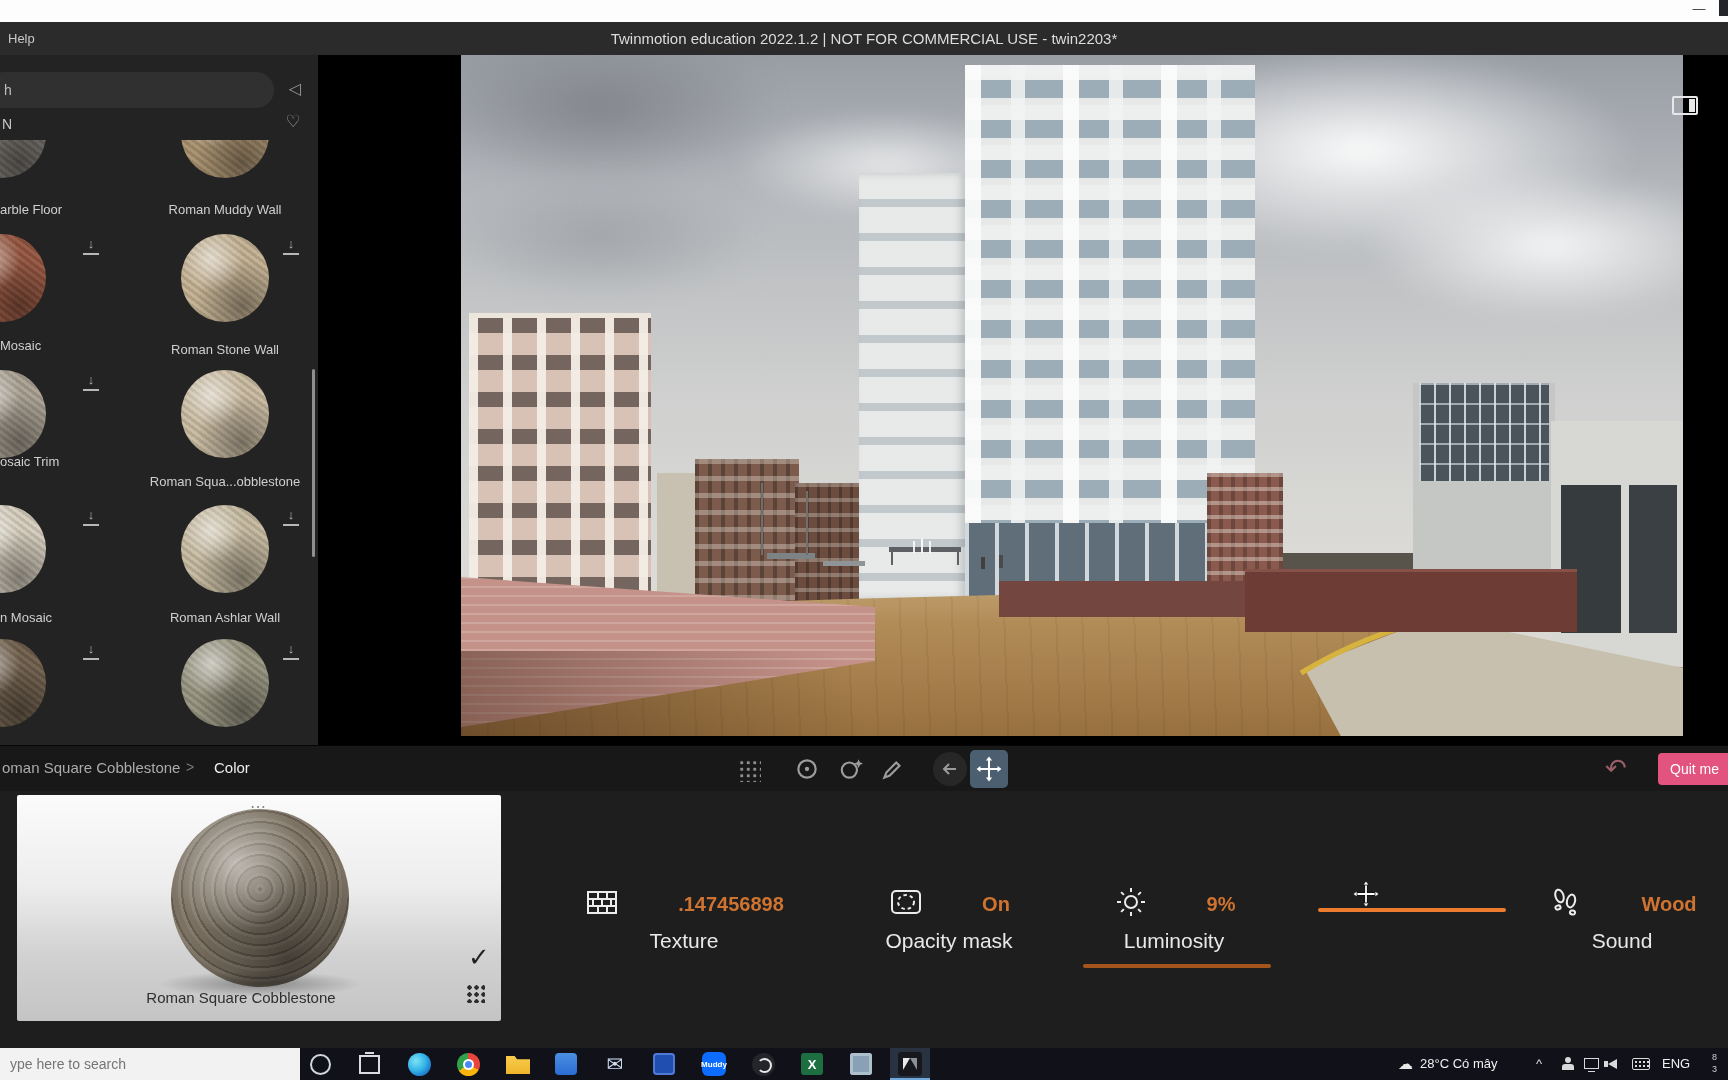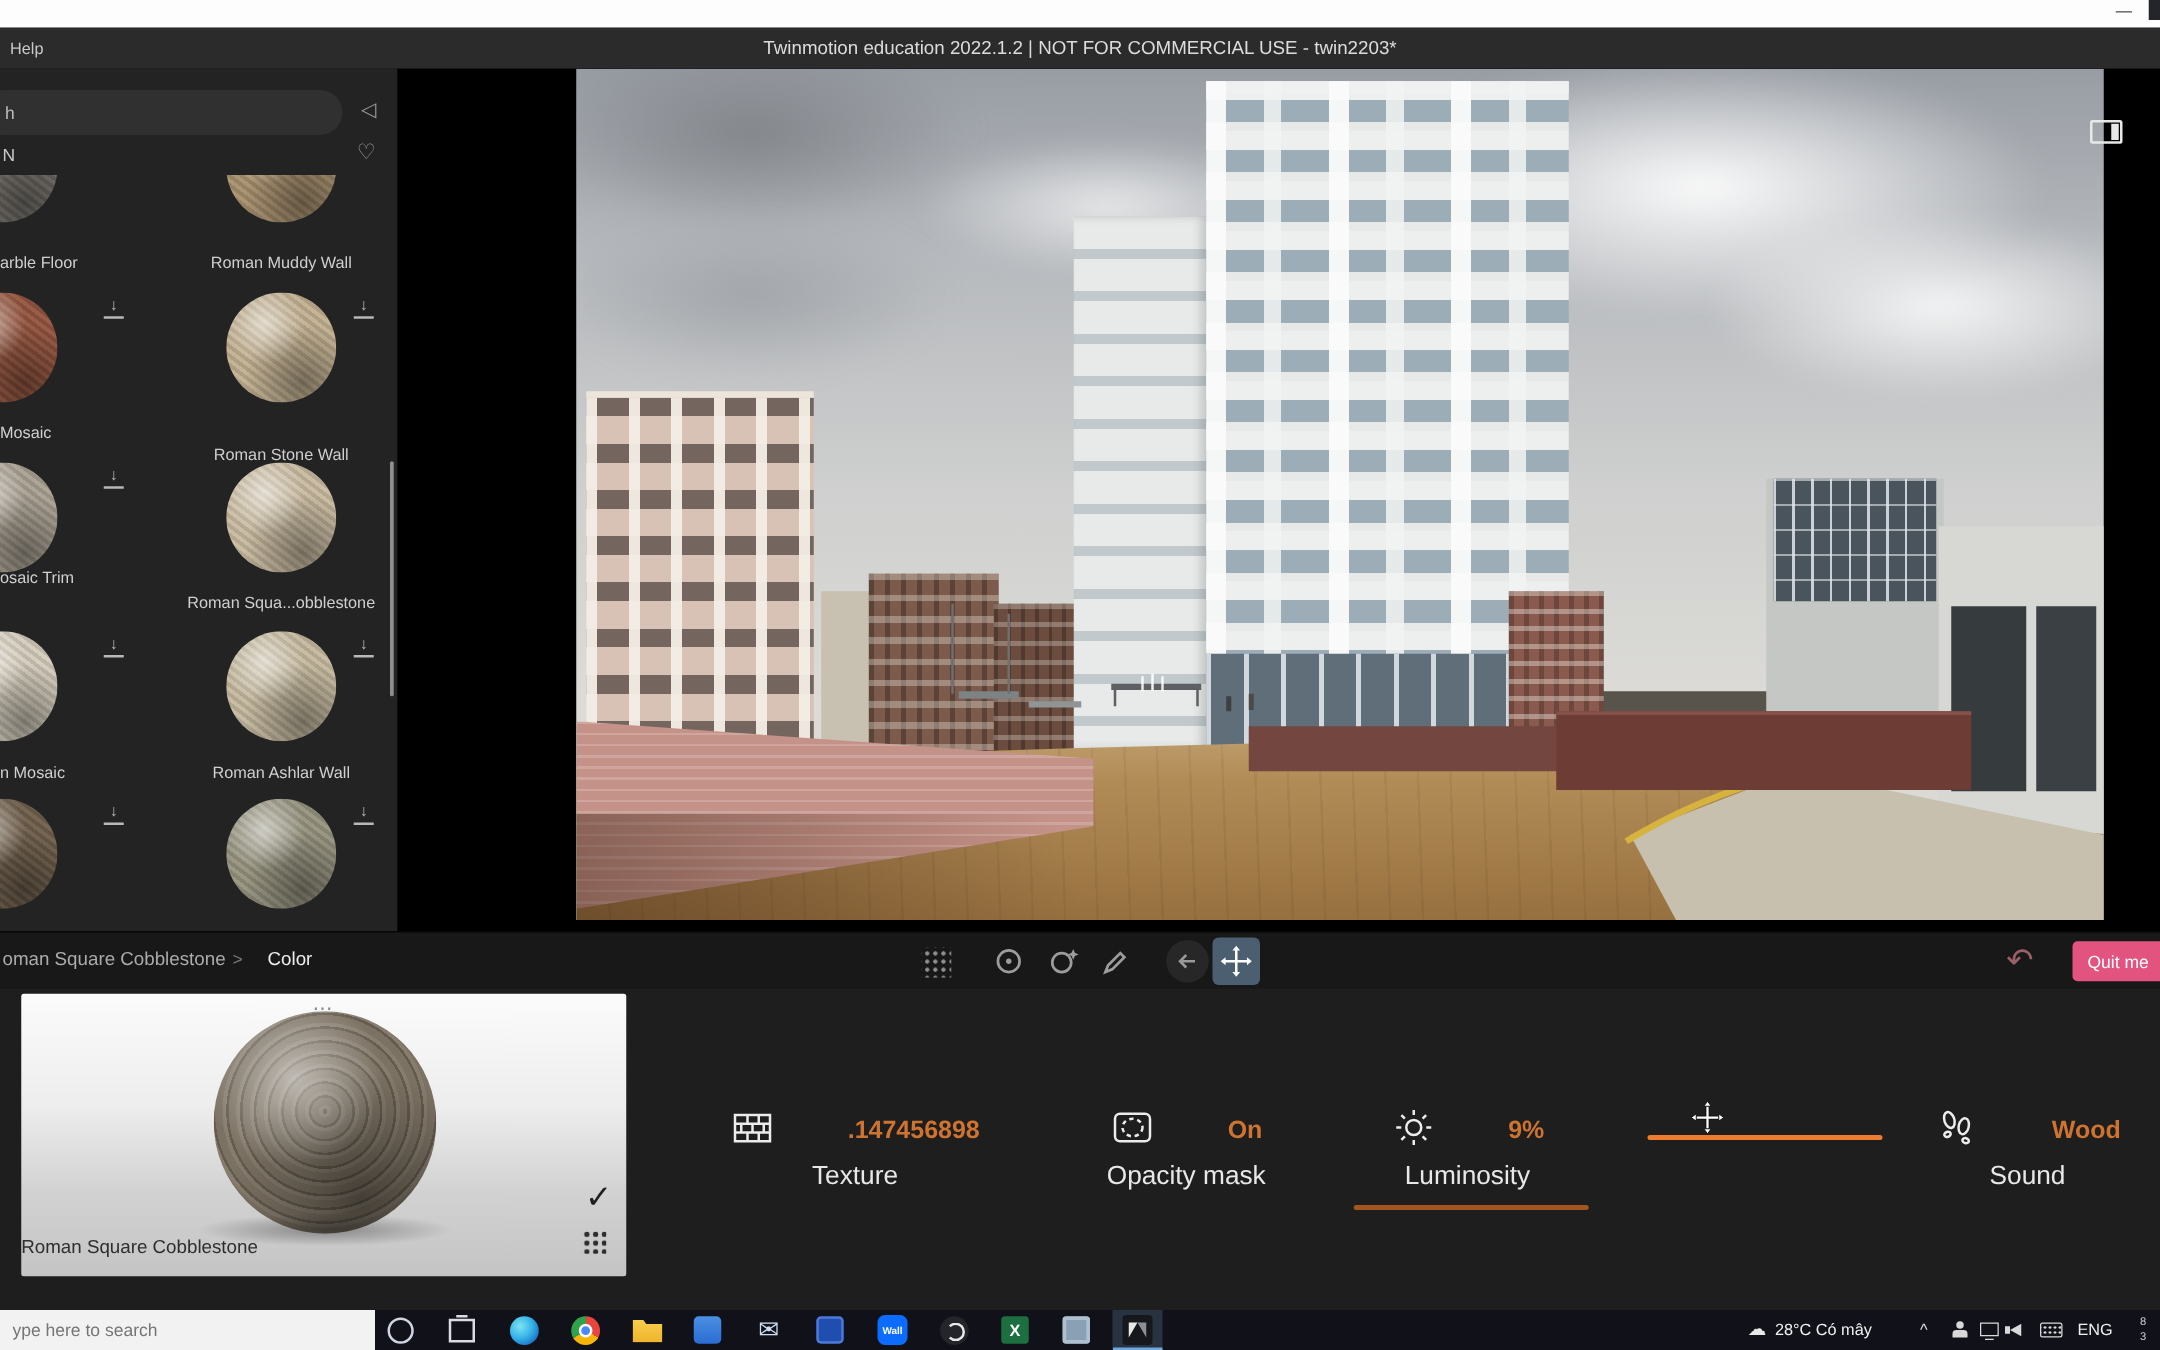--- a/index.html
+++ b/index.html
@@ -124,21 +124,21 @@
   .mat-card{position:absolute;left:17px;top:4px;width:484px;height:226px;border-radius:2px;cursor:pointer;
     background:linear-gradient(180deg,#fbfbfb 0,#ededed 40%,#d2d2d2 70%,#c4c4c4 100%);}
   .card-dots{position:absolute;left:0;width:484px;top:2px;text-align:center;color:#8a8a8a;font-size:16px;letter-spacing:2px;cursor:pointer;}
   .big-sphere{position:absolute;left:154px;top:14px;width:178px;height:178px;border-radius:50%;background-color:#7c7263;
     background-image:
       radial-gradient(circle at 36% 30%,rgba(255,255,255,.5) 0,rgba(255,255,255,0) 42%),
       radial-gradient(circle at 66% 84%,rgba(0,0,0,.45) 0,rgba(0,0,0,0) 55%),
       repeating-radial-gradient(circle at 50% 45%,rgba(40,32,24,.28) 0 2px,rgba(255,255,255,.08) 2px 5px,rgba(0,0,0,0) 5px 11px);}
   .sphere-shadow{position:absolute;left:140px;top:176px;width:206px;height:26px;border-radius:50%;
     background:radial-gradient(ellipse,rgba(30,30,30,.4) 0,rgba(30,30,30,0) 70%);}
-  .mat-name{position:absolute;left:0;width:448px;top:194px;color:#2e2e2e;font-size:15px;}
+  .mat-name{position:absolute;left:0;width:448px;top:194px;text-align:center;color:#2e2e2e;font-size:15px;}
   .card-check{position:absolute;left:448px;top:148px;width:28px;height:28px;color:#1f1f1f;font-size:26px;line-height:28px;text-align:center;}
   .card-grid{position:absolute;left:448px;top:188px;width:20px;height:20px;cursor:pointer;
     background-image:radial-gradient(circle,#2e2e2e 2px,transparent 2.4px);background-size:7px 7px;background-position:1px 1px;}
   .prop{position:absolute;top:92px;width:240px;text-align:center;cursor:pointer;}
   .prow{height:42px;display:flex;align-items:center;justify-content:center;gap:10px;}
   .pvalue{font-size:20px;font-weight:700;color:#cf7330;margin-left:48px;}
   .plabel{margin-top:4px;font-size:21px;color:#e8e8e8;}
   .p0{left:564px}.p1{left:829px}.p2{left:1054px}.p3{left:1271px}.p4{left:1502px}
   .lum-underline{position:absolute;left:1083px;top:173px;width:188px;height:4px;background:#a4551e;border-radius:2px;}
   .grunge-slider{position:absolute;left:1318px;top:117px;width:188px;height:4px;background:#ee7c2e;border-radius:2px;cursor:pointer;}
@@ -219,21 +219,21 @@
       <div class="sphere s0l" style="left:-42px;top:-50px;"></div>
       <div class="sphere s0r" style="left:181px;top:-50px;"></div>
       <div class="mat-label lab-l" style="top:62px;">arble Floor</div>
       <div class="mat-label lab-r" style="top:62px;">Roman Muddy Wall</div>
 
       <div class="sphere s1l" style="left:-42px;top:94px;"></div>
       <div class="sphere s1r" style="left:181px;top:94px;"></div>
       <div class="dl" style="left:83px;top:98px;"><span>↓</span></div>
       <div class="dl" style="left:283px;top:98px;"><span>↓</span></div>
       <div class="mat-label lab-l" style="top:198px;">Mosaic</div>
-      <div class="mat-label lab-r" style="top:216px;">Roman Stone Wall</div>
+      <div class="mat-label lab-r" style="top:202px;">Roman Stone Wall</div>
 
       <div class="sphere s2l" style="left:-42px;top:230px;"></div>
       <div class="sphere s2r" style="left:181px;top:230px;"></div>
       <div class="dl" style="left:83px;top:234px;"><span>↓</span></div>
       <div class="mat-label lab-l" style="top:314px;">osaic Trim</div>
       <div class="mat-label lab-r" style="top:334px;">Roman Squa...obblestone</div>
 
       <div class="sphere s3l" style="left:-42px;top:365px;"></div>
       <div class="sphere s3r" style="left:181px;top:365px;"></div>
       <div class="dl" style="left:83px;top:369px;"><span>↓</span></div>
@@ -440,21 +440,21 @@
     <div class="tb-slot" style="left:546px;">
         <div class="ic-blue1"></div>
       </div>
     <div class="tb-slot" style="left:595px;">
         <div class="tbi ic-mail">✉</div>
       </div>
     <div class="tb-slot" style="left:644px;">
         <div class="ic-blue2"></div>
       </div>
     <div class="tb-slot" style="left:694px;">
-        <div class="ic-zalo">Wall</div>
+        <div class="ic-zalo">Muddy</div>
       </div>
     <div class="tb-slot" style="left:743px;">
         <div class="ic-obs"></div>
       </div>
     <div class="tb-slot" style="left:792px;">
         <div class="ic-excel">X</div>
       </div>
     <div class="tb-slot" style="left:841px;">
         <div class="ic-gray"></div>
       </div>

